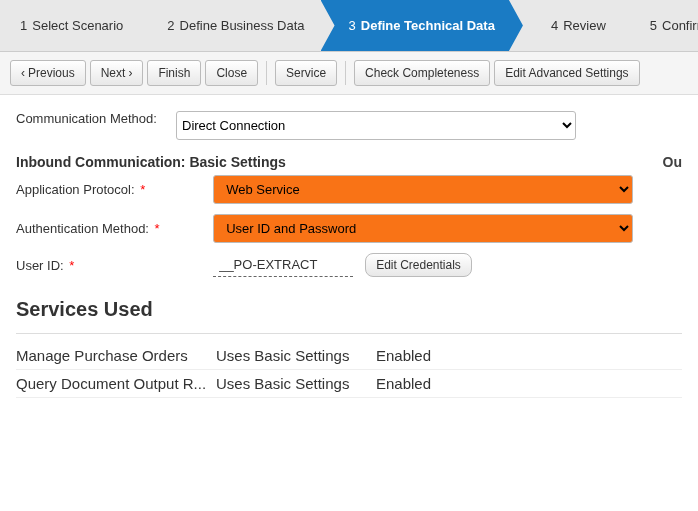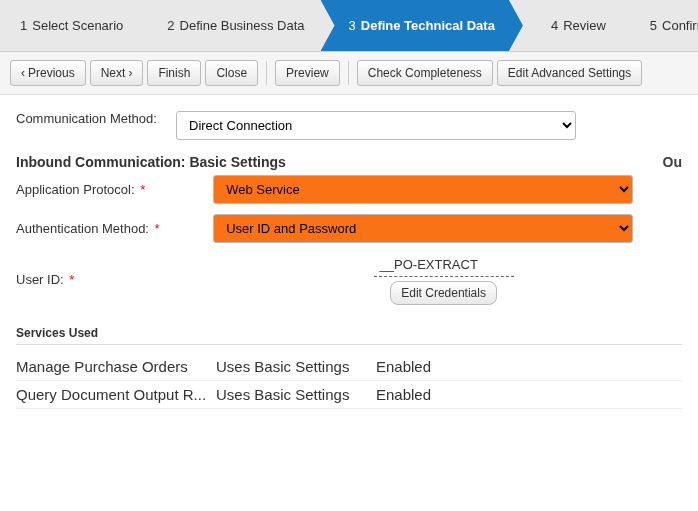--- a/index.html
+++ b/index.html
@@ -92,21 +92,21 @@
       margin-bottom: 14px;
     }
     .field-label {
       font-size: 13px;
       color: #333;
       min-width: 160px;
     }
     .field-select {
       flex: 1;
       max-width: 400px;
-      padding: 5px 8px;
+      padding: 5px 1px;
       border: 1px solid #bbb;
       border-radius: 3px;
       font-size: 13px;
       background: #fff;
       appearance: auto;
     }
 
     
     .form-table {
       width: 100%;
@@ -146,48 +146,47 @@
     }
     .checkbox-field input[type="checkbox"] {
       width: 16px;
       height: 16px;
     }
 
     
     .userid-row {
       display: flex;
       align-items: center;
-      gap: 4px;
-      flex-direction: column;
+      gap: 12px;
     }
     .userid-value {
       border-bottom: 1px dashed #666;
       padding: 4px 6px;
       min-width: 140px;
       font-size: 13px;
       color: #333;
     }
     .edit-credentials-btn {
       padding: 4px 10px;
       border: 1px solid #bbb;
       background: linear-gradient(to bottom, #fff, #e8e8e8);
       border-radius: 8px;
       cursor: pointer;
       font-size: 12px;
       color: #333;
     }
 
     
     .services-header {
-      font-size: 12px;
+      font-size: 20px;
       font-weight: bold;
       color: #333;
       margin-top: 16px;
       margin-bottom: 8px;
-      padding-bottom: 4px;
+      padding-bottom: 12px;
       border-bottom: 1px solid #ddd;
     }
     .services-table {
       width: 100%;
       border-collapse: collapse;
     }
     .services-table td {
       padding: 5px 8px 5px 0;
       font-size: 15px;
       color: #333;
@@ -251,21 +250,21 @@
     <span>›</span>
   </button>
   <button class="toolbar-btn">
     <span>Finish</span>
   </button>
   <button class="toolbar-btn">
     <span>Close</span>
   </button>
   <div class="toolbar-separator"></div>
   <button class="toolbar-btn">
-    <span>Preview</span>
+    <span>Service</span>
   </button>
   <div class="toolbar-separator"></div>
   <button class="toolbar-btn">
     <span>Check Completeness</span>
   </button>
   <button class="toolbar-btn">
     <span>Edit Advanced Settings</span>
   </button>
 </div>
 

